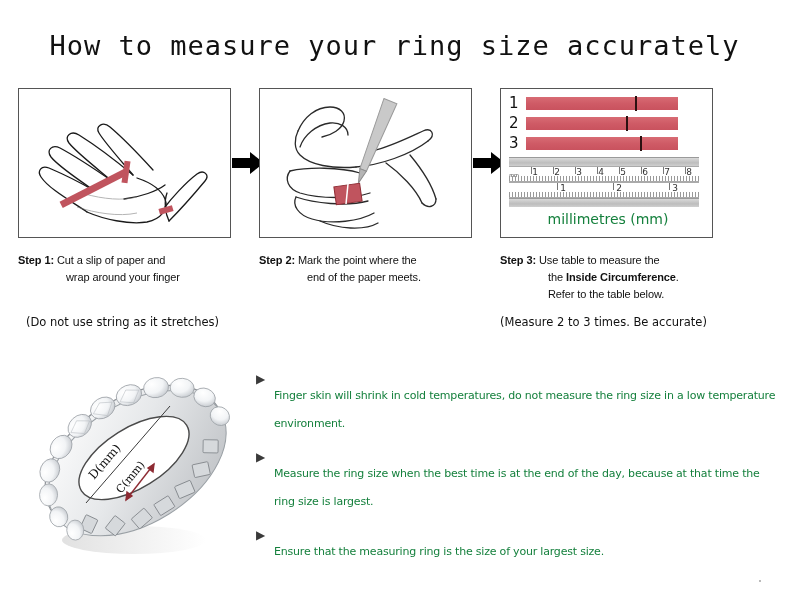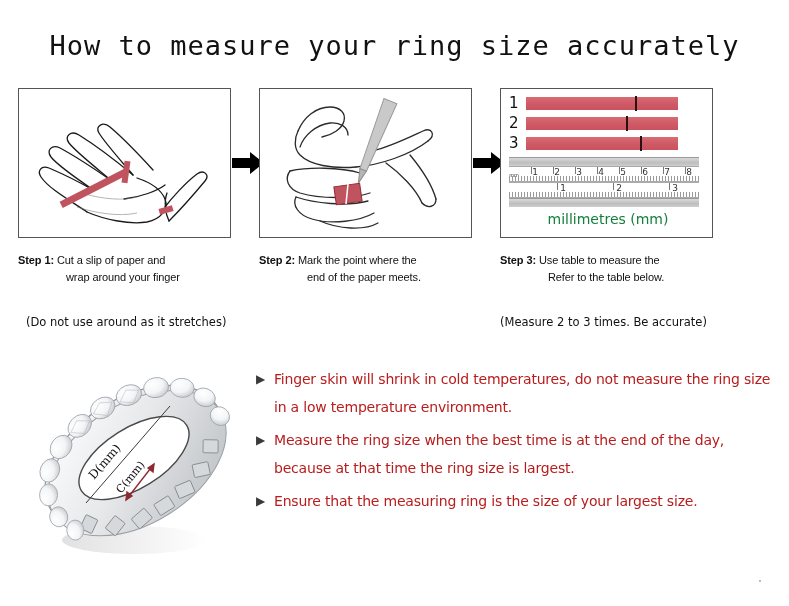--- a/index.html
+++ b/index.html
@@ -137,24 +137,25 @@
   }
   .tip-bullet {
     flex:0 0 auto;
     width:18px;
     color:#3a3a3a;
     font-size:12px;
     line-height:28px;
   }
   .tip-text {
     font-family:"DejaVu Sans", sans-serif;
-    font-size:14px;
+    font-size:11px;
     line-height:28px;
-    color:#b91c1c;
+    color:#15803d;
     letter-spacing:-0.2px;
+    margin-top:17px;
   }
   .corner-dot {
     position:absolute; right:28px; bottom:24px;
     width:2px; height:2px; background:#bbb;
   }
 </style>
 </head>
 <body>
 
 <div class="page-title">How to measure your ring size accurately</div>
@@ -302,24 +303,25 @@
 
 <div class="caption cap2">
   <b>Step 2:</b>
   <span>Mark the point where the</span>
   <span class="hang">end of the paper meets.</span>
 </div>
 
 <div class="caption cap3">
   <b>Step 3:</b>
   <span>Use table to measure the</span>
+  <span class="hang"><span>the </span><b>Inside Circumference</b><span>.</span></span>
   <span class="hang">Refer to the table below.</span>
 </div>
 
-<div class="note note1">(Do not use around as it stretches)</div>
+<div class="note note1">(Do not use string as it stretches)</div>
 <div class="note note3">(Measure 2 to 3 times. Be accurate)</div>
 
 <div class="ring-figure">
   <svg width="230" height="215" viewBox="0 0 230 215">
     <defs>
       <linearGradient id="metalg" x1="0" y1="0" x2="1" y2="1">
         <stop offset="0%" stop-color="#ffffff"></stop>
         <stop offset="45%" stop-color="#e6e8ea"></stop>
         <stop offset="100%" stop-color="#b9bcc0"></stop>
       </linearGradient>

